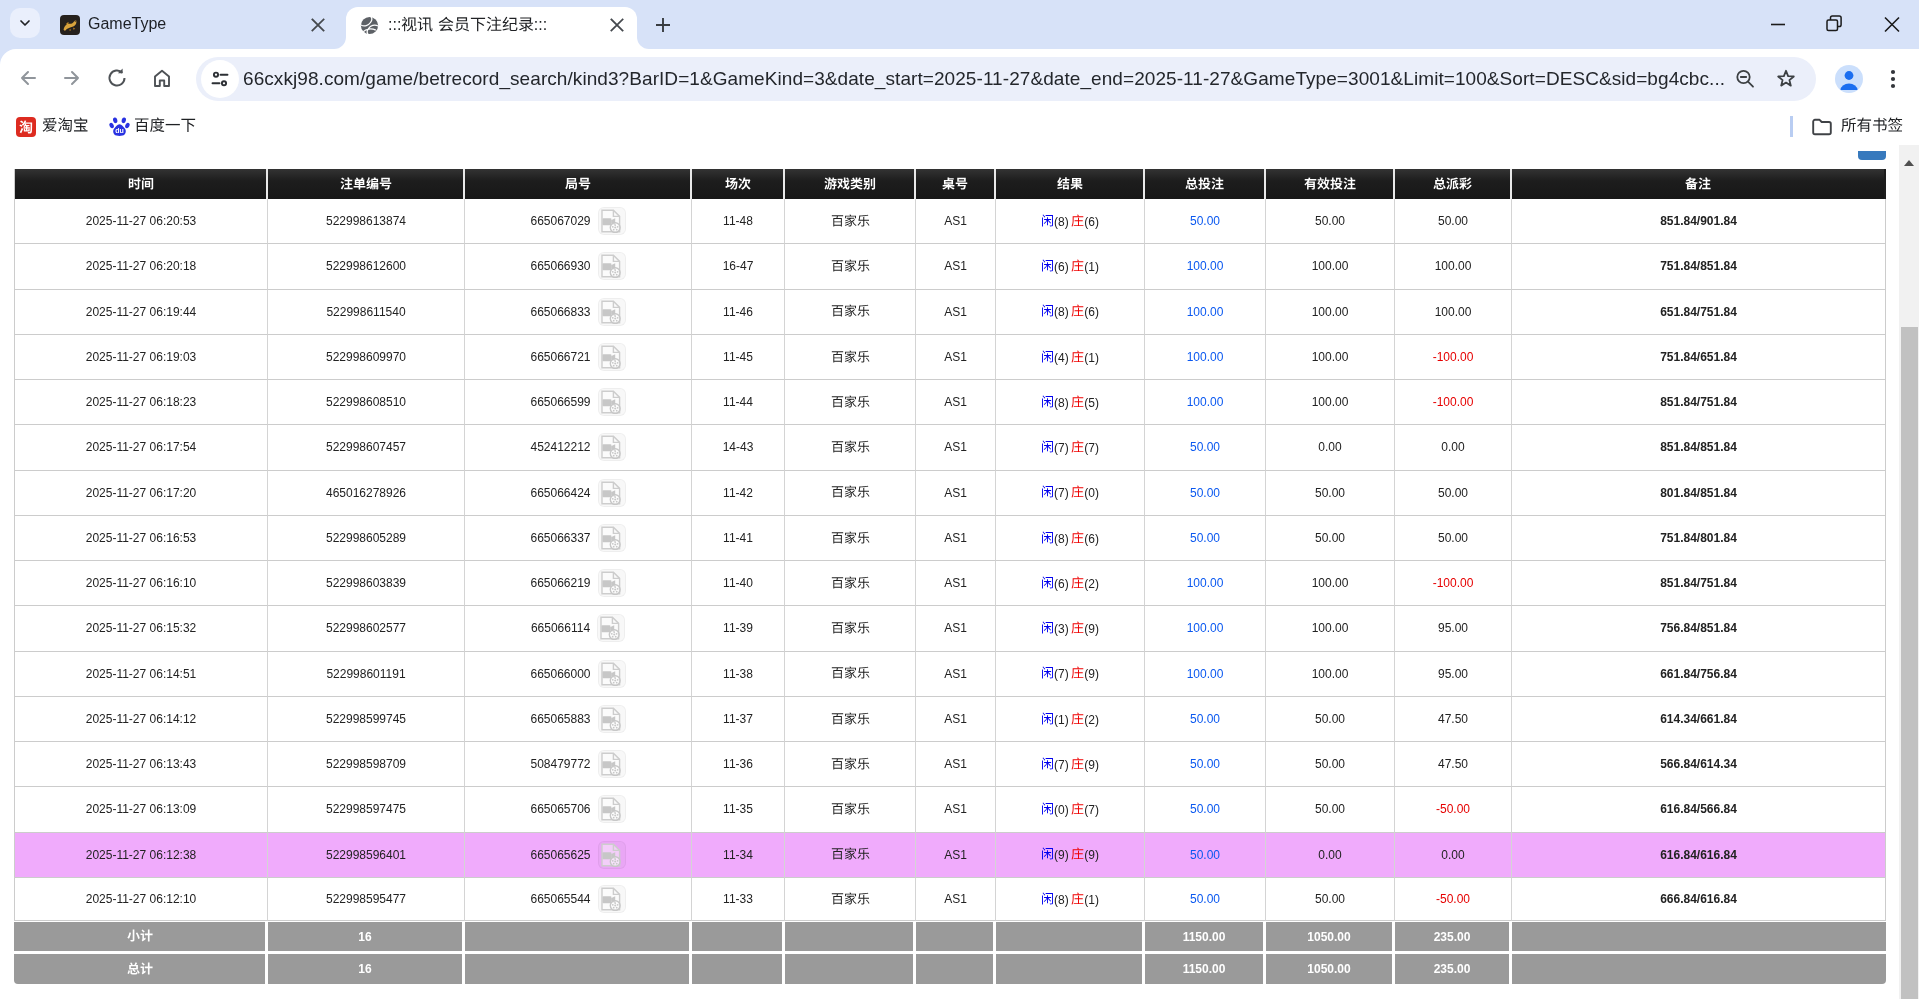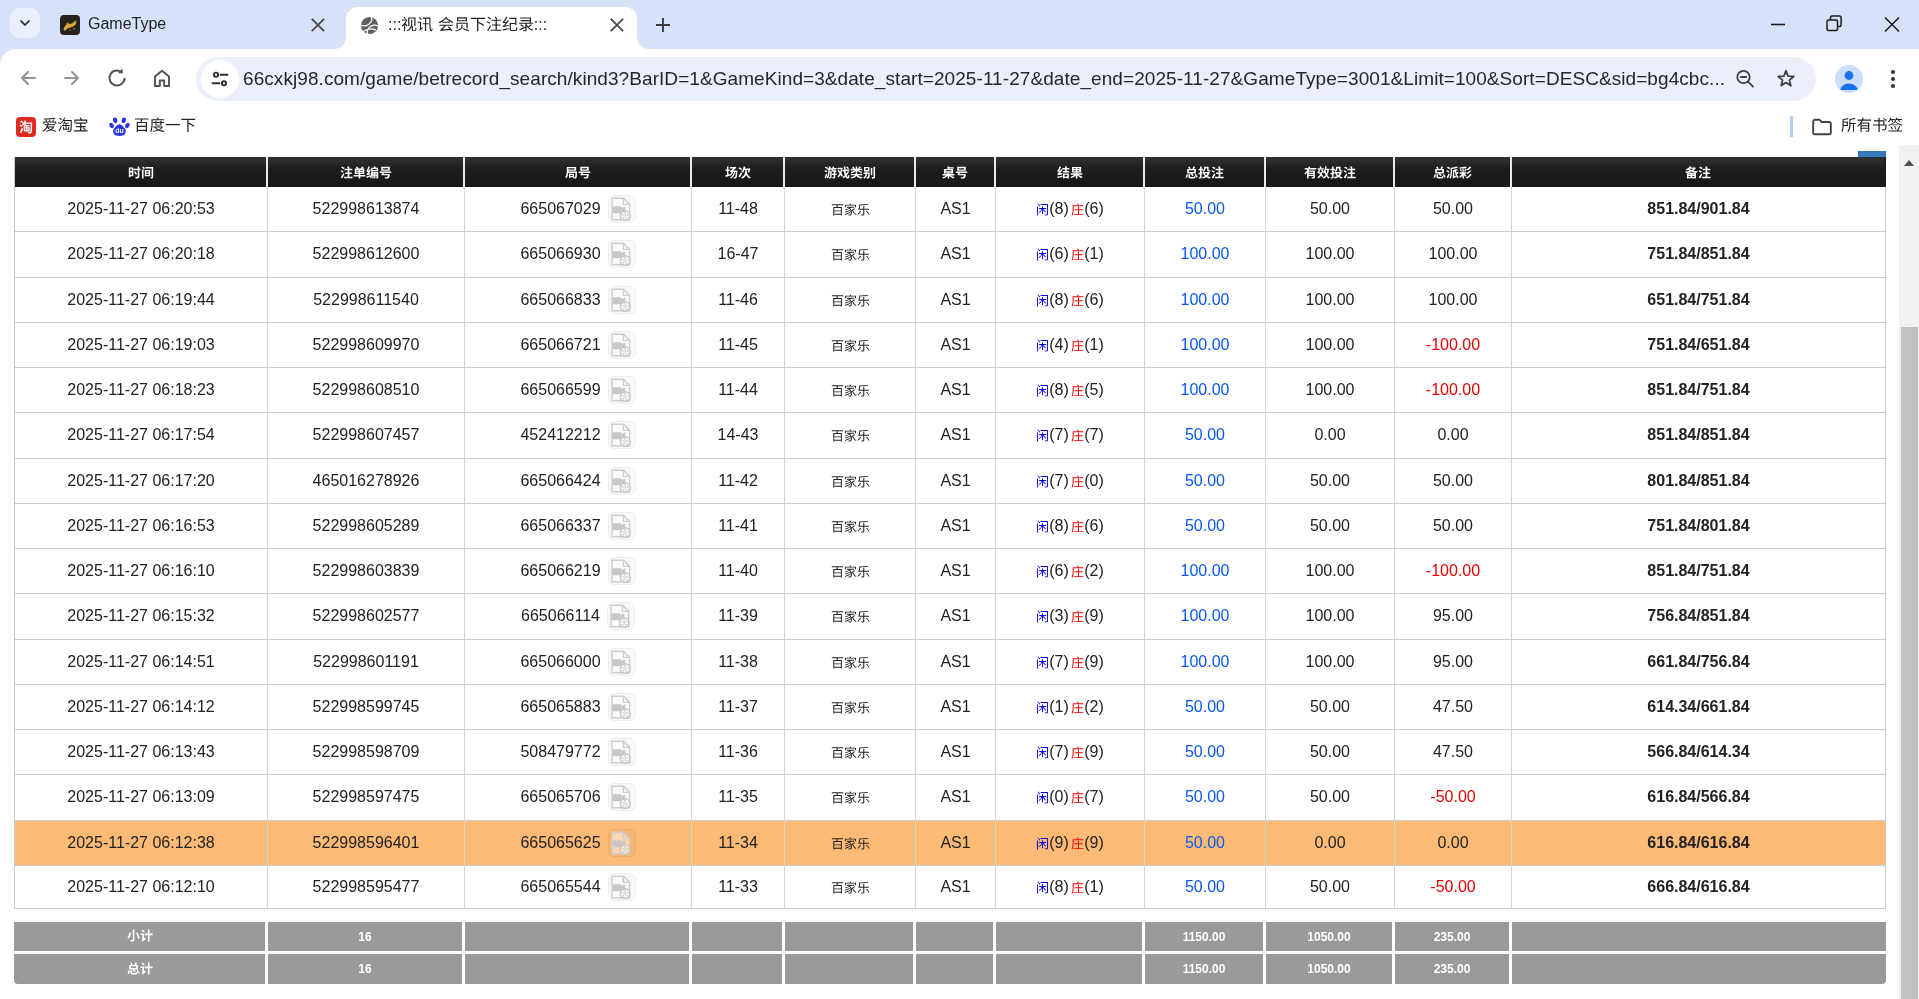--- a/index.html
+++ b/index.html
@@ -28,31 +28,31 @@
   background:#ebeffa; }
 #pillcircle { position:absolute; left:201px; top:60px; width:38px; height:38px; border-radius:50%; background:#fff; }
 #urltext { position:absolute; left:243px; top:57px; height:44px; line-height:44px; font-size:19px; letter-spacing:0.07px;
   color:#23262b; width:1482px; overflow:hidden; white-space:nowrap; }
 .bm { position:absolute; top:117px; font-size:16px; color:#1f2124; }
 #taobao-ic { position:absolute; left:16px; top:117px; width:20px; height:20px; border-radius:4px;
   background:#dd2b20; display:flex; align-items:center; justify-content:center; }
 #bmsep { position:absolute; left:1790px; top:116px; width:2.5px; height:21px; background:#b9cdf2; }
 
 
-#tbl { position:absolute; left:14px; top:157px; width:1872px; border-collapse:separate; border-spacing:0;
-  table-layout:fixed; font-size:16px; color:#222; }
+#tbl { position:absolute; left:14px; top:169px; width:1872px; border-collapse:separate; border-spacing:0;
+  table-layout:fixed; font-size:12px; color:#222; }
 #tbl th { height:30px; background:linear-gradient(#333 0%,#1d1d1d 40%,#171717 100%);
   border-right:2px solid #e9e9e9; }
 #tbl th:last-child { border-right:none; }
 #tbl td { height:45.25px; text-align:center; vertical-align:middle; border-bottom:1px solid #ccc;
   border-right:1px solid #d4d4d4; background:#fff; overflow:hidden; white-space:nowrap; }
 #tbl td:first-child, #tbl th:first-child { border-left:1px solid #ccc; }
 #tbl th:last-child { border-right:2px solid #1d1d1d; }
 #tbl td:last-child { border-right:1px solid #ccc;font-weight:bold; }
-#tbl tr.hl td { background:#fdba74; }
+#tbl tr.hl td { background:#f0abfc; }
 #tbl tr.lastrow td { height:43.5px; }
 #tbl .blu { color:#0a58f0; }
 .ju { display:inline-flex; align-items:center; gap:7px; }
 .vbtn { display:inline-flex; width:28px; height:28px; border-radius:6px; background:rgba(0,0,0,0.028);
   border:1px solid rgba(0,0,0,0.045); align-items:center; justify-content:center; }
 .res span { color:#222; }
 .gp { display:inline-block; width:2.5px; }
 .foot { position:absolute; left:14px; width:1872px; border-collapse:separate; border-spacing:0;
   table-layout:fixed; font-size:12px; }
 .foot td { height:29px; background:#9a9a9a; color:#fff; text-align:center; vertical-align:middle;

